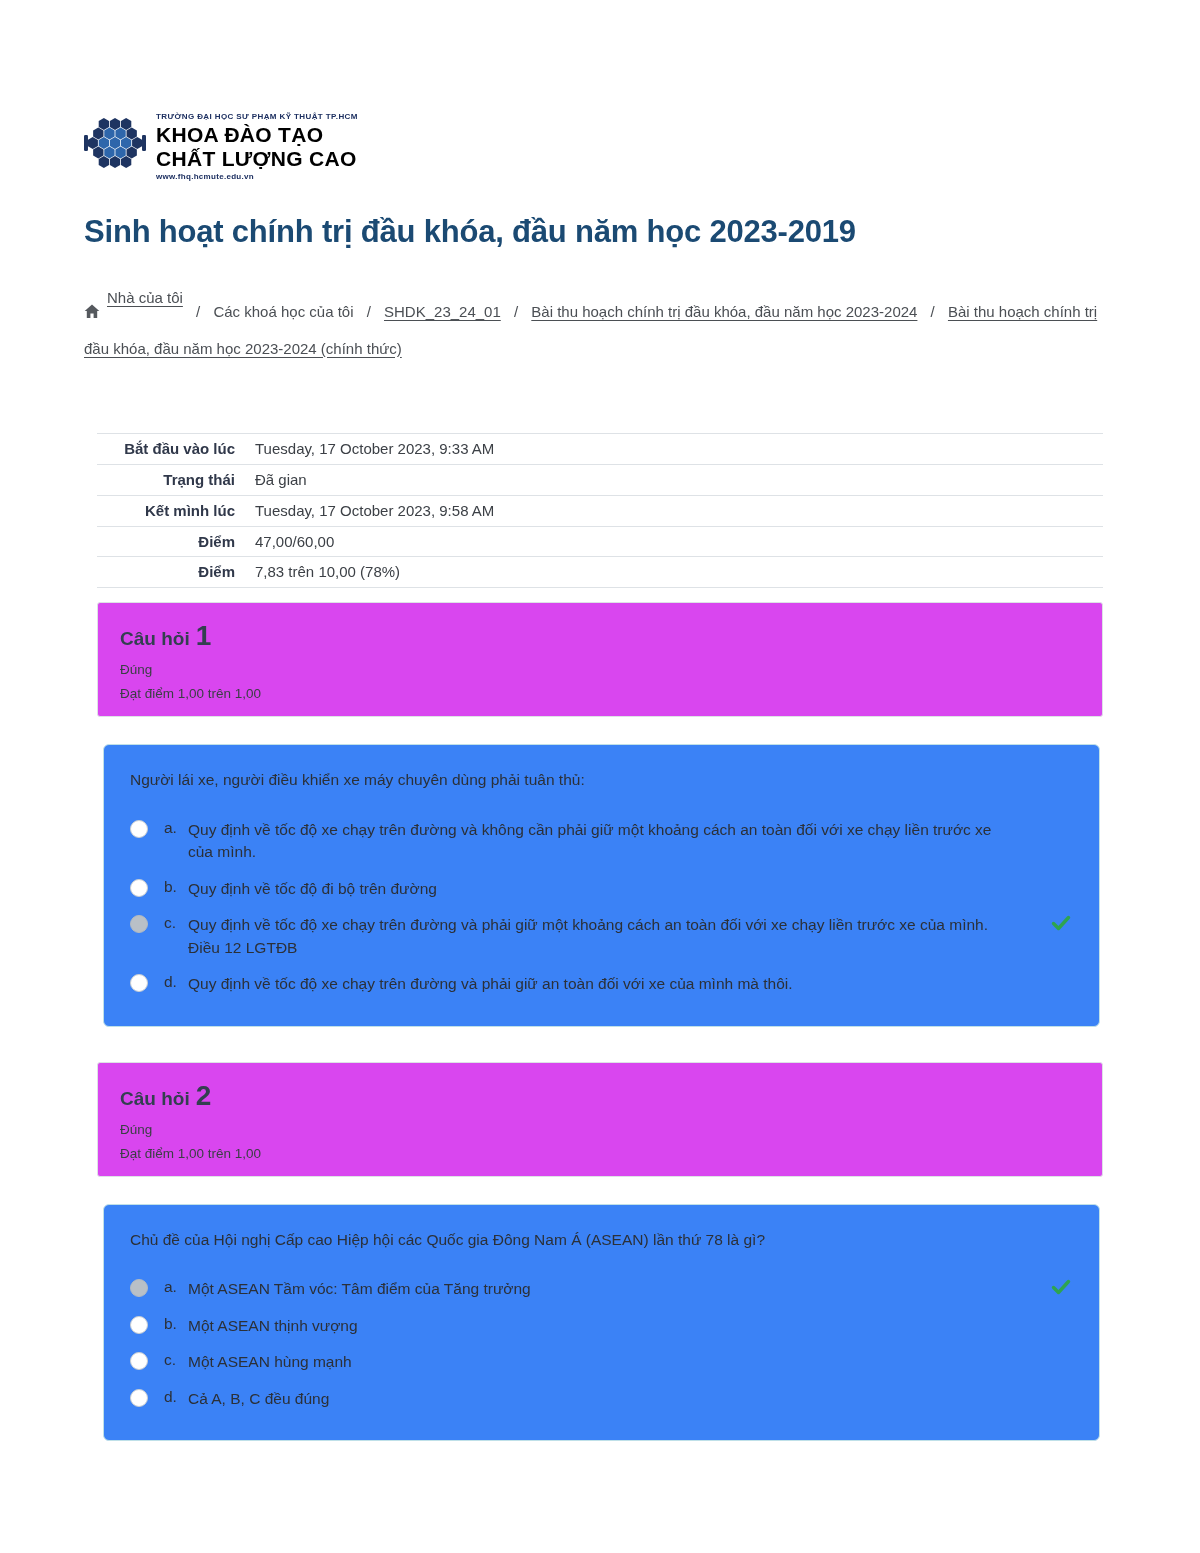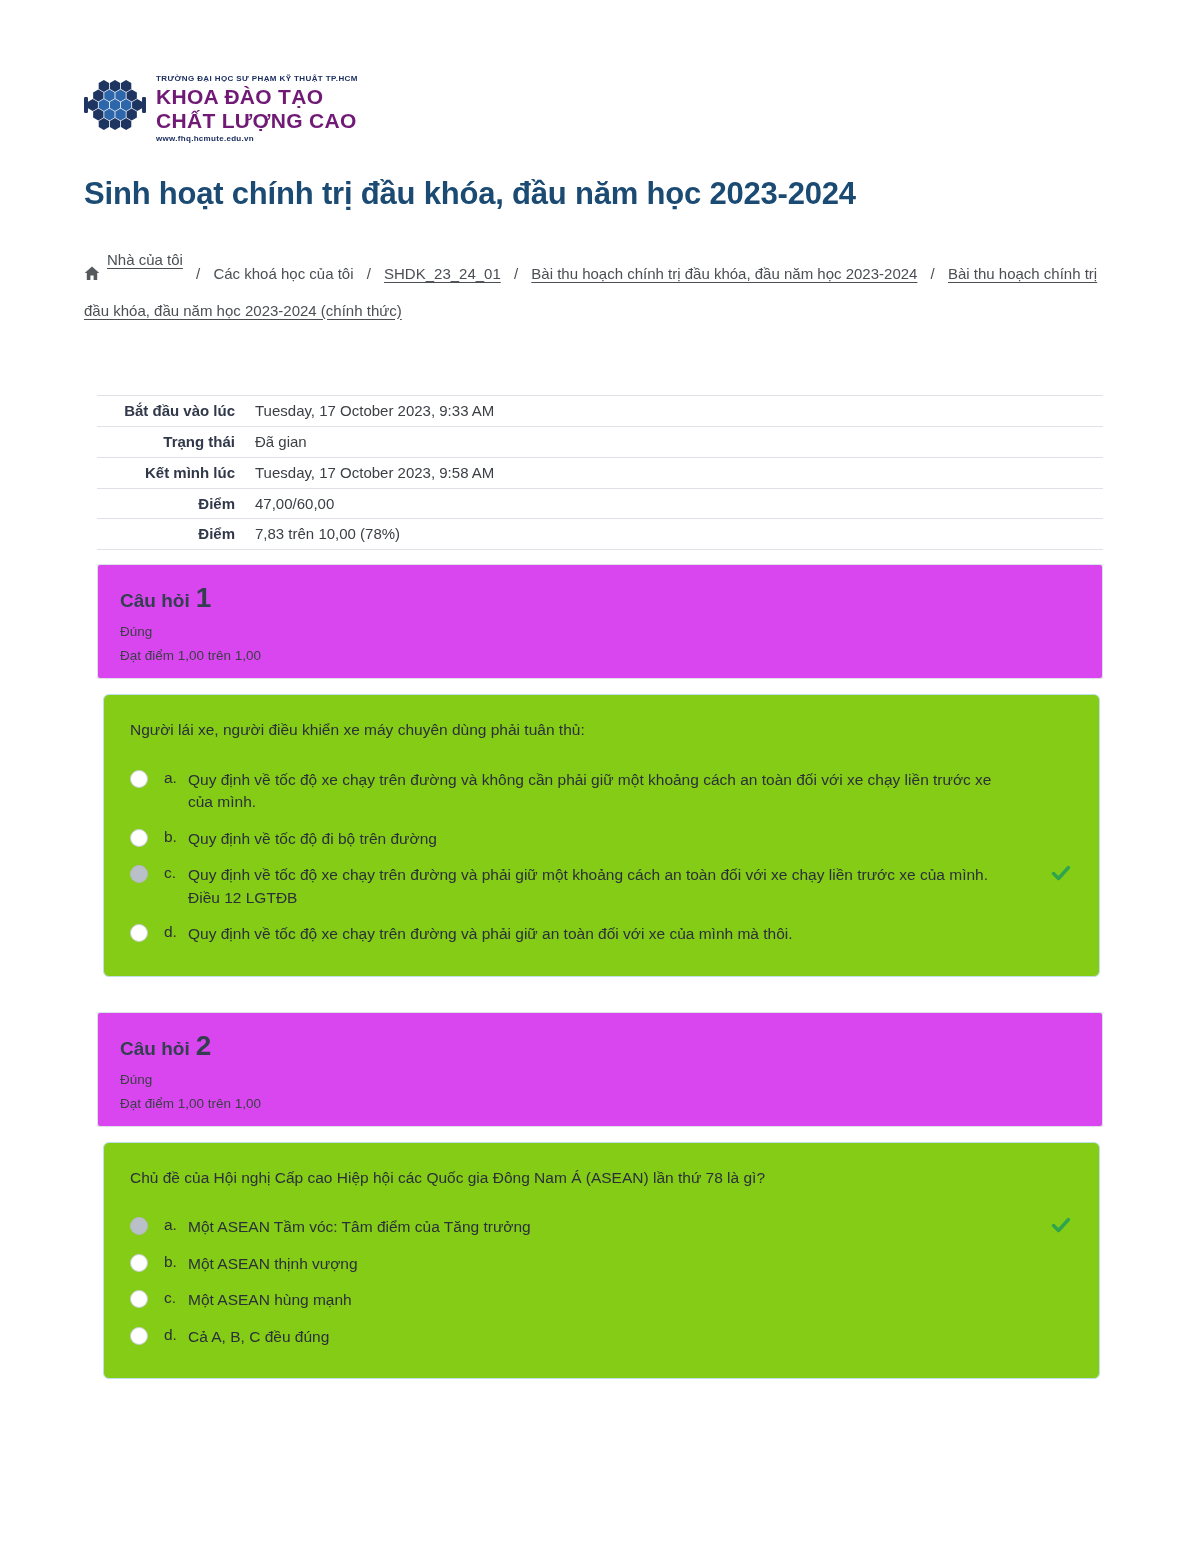--- a/index.html
+++ b/index.html
@@ -1,25 +1,25 @@
 <!DOCTYPE html>
 <html><head>
 <meta charset="utf-8">
 <style>
   * { margin:0; padding:0; box-sizing:border-box; }
   html,body { width:1200px; height:1553px; background:#ffffff; overflow:hidden;
               font-family:"Liberation Sans", sans-serif; color:#35393f; }
-  .container { width:1019px; margin-left:84px; padding-top:72px; }
+  .container { width:1019px; margin-left:84px; padding-top:110px; }
 
   
   .logo { display:flex; align-items:flex-start; gap:10px; height:80px; }
   .logo-icon { flex:0 0 62px; }
   .logo-text { padding-top:2px; }
   .logo-univ { font-size:8px; font-weight:bold; color:#1c2f60; letter-spacing:.4px; margin-bottom:2px;}
-  .logo-line1, .logo-line2 { font-size:21px; font-weight:800; color:#701a75; line-height:1.12; letter-spacing:.3px;}
+  .logo-line1, .logo-line2 { font-size:21px; font-weight:800; color:#000000; line-height:1.12; letter-spacing:.3px;}
   .logo-site { font-size:8px; font-weight:bold; color:#1c2f60; margin-top:2px; letter-spacing:.3px;}
 
   
   .page-title { margin-top:24px; font-size:31px; font-weight:bold; color:#1b4a73; letter-spacing:-.2px; }
 
   
   .breadcrumb { margin-top:30px; font-size:15px; color:#4b4f54; line-height:2.45; }
   .breadcrumb a { color:#4b4f54; text-decoration:underline; text-underline-offset:3px; cursor:pointer; }
   .bc-sep { margin:0 9px; color:#4b4f54; }
   .bc-home { display:inline-flex; align-items:flex-end; gap:7px; }
@@ -34,21 +34,21 @@
 
   
   .qinfo { margin-top:14px; margin-left:13px; width:1006px; background:#d946ef;
            border:1px solid #dee2e6; border-radius:3px; padding:17px 22px 15px 22px; }
   .qinfo-title { font-size:19px; font-weight:bold; color:#333f50; }
   .qinfo-num { font-size:28px; font-weight:bold; color:#333f50; margin-left:6px; }
   .qinfo-status { font-size:13.5px; color:#3a3f44; margin-top:10px; }
   .qinfo-grade  { font-size:13.5px; color:#3a3f44; margin-top:9px; }
 
   
-  .qbody { margin-top:15px; margin-left:19px; width:997px; background:#84cc16;
+  .qbody { margin-top:27px; margin-left:19px; width:997px; background:#3b82f6;
            border:1px solid #bfe0e8; border-radius:6px; padding:24px 26px 16px 26px; }
   .qtext { font-size:15.5px; color:#2b3038; line-height:1.4; margin-bottom:28px; }
   .opt { display:flex; align-items:flex-start; position:relative; margin-bottom:14px; }
   .radio { flex:0 0 18px; width:18px; height:18px; border-radius:50%; background:#fff;
            border:1.5px solid #c8cdd2; margin-top:1px; cursor:pointer; }
   .radio.checked { background:#b9c0c7; border-color:#b3bac1; }
   .opt-letter { flex:0 0 24px; margin-left:16px; font-size:15.5px; color:#2b3038; }
   .opt-text { flex:1; font-size:15.5px; color:#2b3038; line-height:1.45; padding-right:62px; }
   .check { position:absolute; right:2px; top:1px; }
 
@@ -84,21 +84,21 @@
         <polygon points="53,48.5 59.5,52.25 59.5,59.75 53,63.5 46.5,59.75 46.5,52.25" fill="#1e3461"></polygon>
       </svg>
     <div class="logo-text">
       <div class="logo-univ">TRƯỜNG ĐẠI HỌC SƯ PHẠM KỸ THUẬT TP.HCM</div>
       <div class="logo-line1">KHOA ĐÀO TẠO</div>
       <div class="logo-line2">CHẤT LƯỢNG CAO</div>
       <div class="logo-site">www.fhq.hcmute.edu.vn</div>
     </div>
   </div>
 
-  <h1 class="page-title">Sinh hoạt chính trị đầu khóa, đầu năm học 2023-2024</h1>
+  <h1 class="page-title">Sinh hoạt chính trị đầu khóa, đầu năm học 2023-2019</h1>
 
   <nav class="breadcrumb">
     <a class="bc-home">
       <svg class="home-ico" width="16" height="15" viewBox="0 0 16 15">
         <path d="M8 0.5 L15.3 7 H13.2 V14 H9.6 V9.6 H6.4 V14 H2.8 V7 H0.7 Z" fill="#55595e"></path>
       </svg>
       <span>Nhà của tôi</span>
     </a>
     <span class="bc-sep">/</span>
     <span>Các khoá học của tôi</span>

